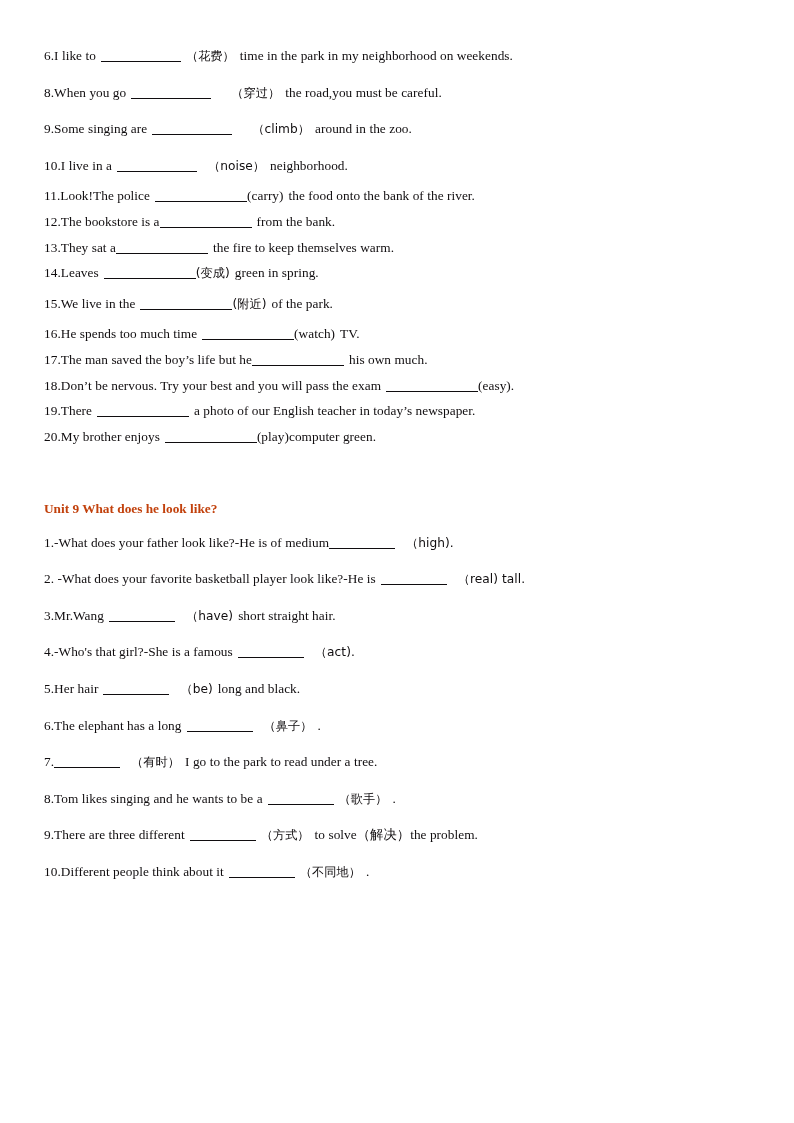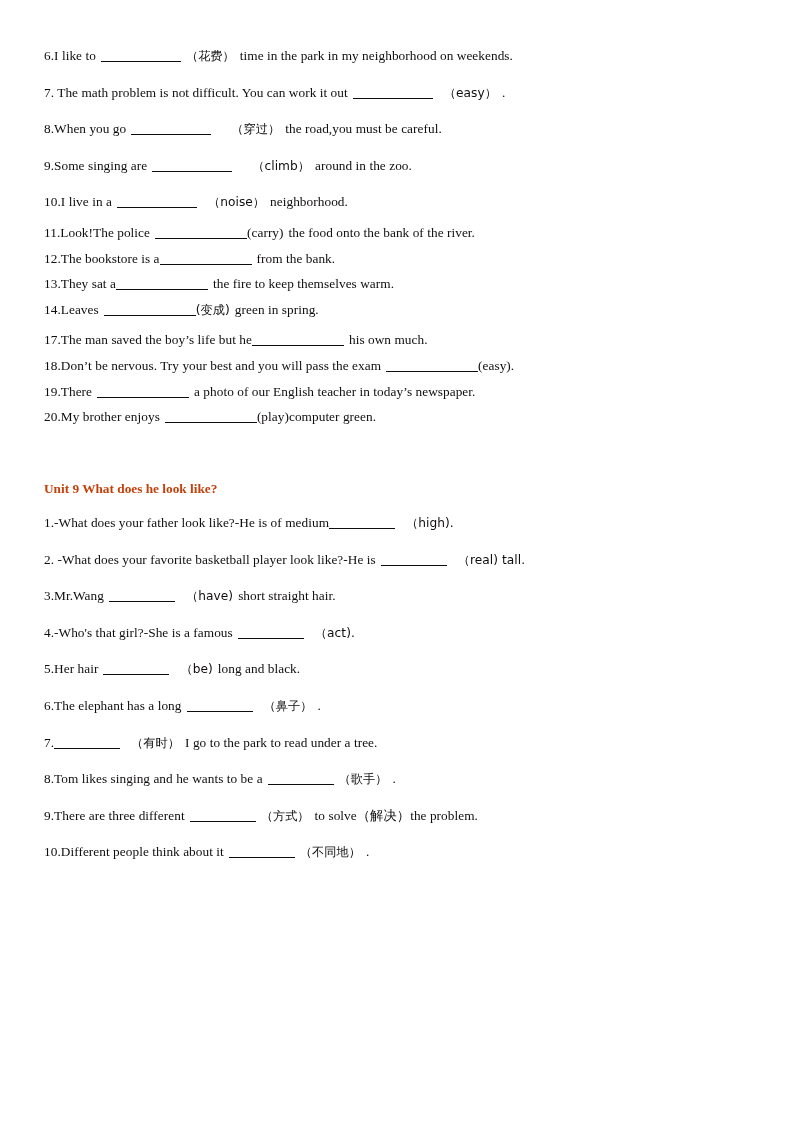--- a/index.html
+++ b/index.html
@@ -62,23 +62,20 @@
 <body>
 
 <div class="page">
 
   <div>
 
     <div class="qline gap-lg">
       <span>6.</span><span>I like to</span><span class="sp"></span><span class="blank b-lg"></span><span class="sp"></span><span class="cn">（花费）</span><span class="sp"></span><span>time in the park in my neighborhood on weekends.</span>
     </div>
 
-    <div class="qline gap-lg">
-      <span>7.</span><span> The math problem is not difficult. You can work it out</span><span class="sp"></span><span class="blank b-lg"></span><span class="sp2"></span><span class="cn">（easy）</span><span class="sp"></span><span>.</span>
-    </div>
 
     <div class="qline gap-lg">
       <span>8.</span><span>When you go</span><span class="sp"></span><span class="blank b-lg"></span><span class="sp3"></span><span class="cn">（穿过）</span><span class="sp"></span><span>the road,you must be careful.</span>
     </div>
 
     <div class="qline gap-lg">
       <span>9.</span><span>Some singing are</span><span class="sp"></span><span class="blank b-lg"></span><span class="sp3"></span><span class="cn">（climb）</span><span class="sp"></span><span>around in the zoo.</span>
     </div>
 
     <div class="qline gap-md">
@@ -94,21 +91,27 @@
     </div>
 
     <div class="qline gap-sm">
       <span>13.</span><span>They sat a</span><span class="blank b-xl"></span><span class="sp"></span><span>the fire to keep themselves warm.</span>
     </div>
 
     <div class="qline gap-md">
       <span>14.</span><span>Leaves</span><span class="sp"></span><span class="blank b-xl"></span><span class="cn">(变成)</span><span class="sp"></span><span>green in spring.</span>
     </div>
 
+    <div class="qline gap-md">
+      <span>15.</span><span>We live in the</span><span class="sp"></span><span class="blank b-xl"></span><span class="cn">(附近)</span><span class="sp"></span><span>of the park.</span>
+    </div>
 
+    <div class="qline gap-sm">
+      <span>16.</span><span>He spends too much time</span><span class="sp"></span><span class="blank b-xl"></span><span>(watch)</span><span class="sp"></span><span>TV.</span>
+    </div>
 
     <div class="qline gap-sm">
       <span>17.</span><span>The man saved the boy’s life but he</span><span class="blank b-xl"></span><span class="sp"></span><span>his own much.</span>
     </div>
 
     <div class="qline gap-sm">
       <span>18.</span><span>Don’t be nervous. Try your best and you will pass the exam</span><span class="sp"></span><span class="blank b-xl"></span><span>(easy)</span><span>.</span>
     </div>
 
     <div class="qline gap-sm">

